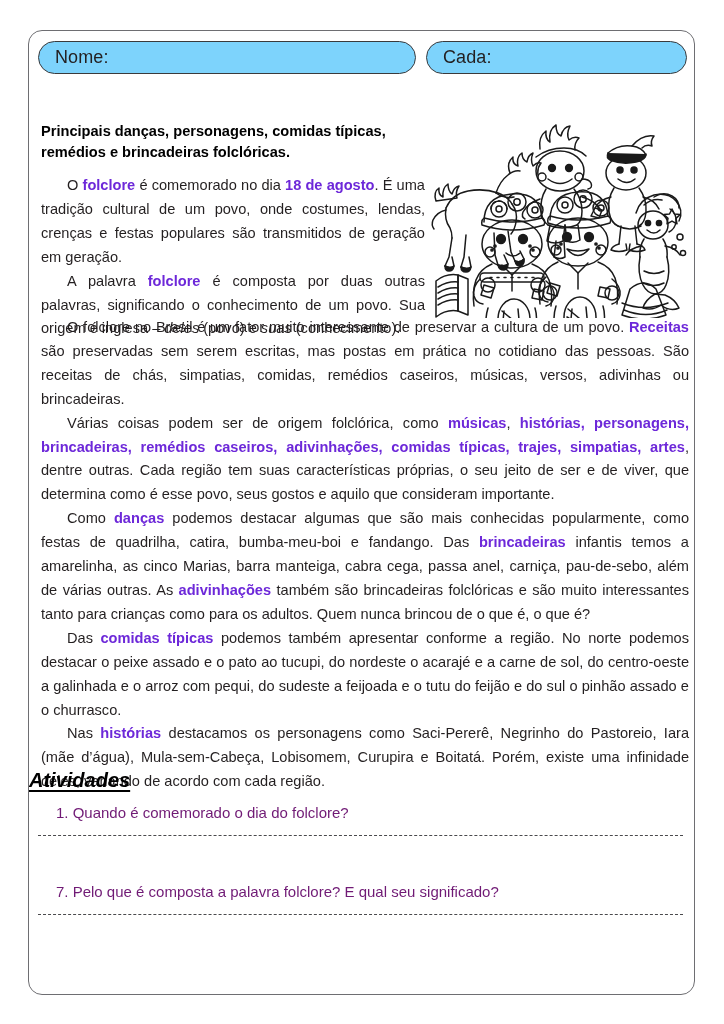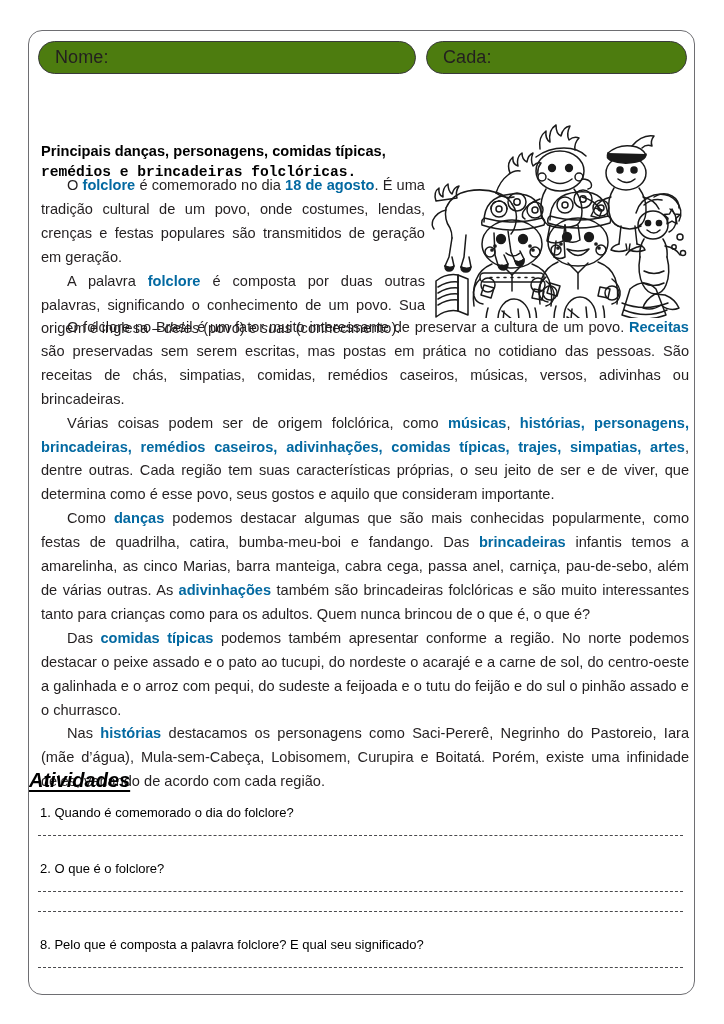--- a/index.html
+++ b/index.html
@@ -37,21 +37,21 @@
   }
   .field {
     position: absolute;
     top: 0;
     height: 33px;
     border: 1.6px solid #3a3a3c;
     border-radius: 17px;
     box-sizing: border-box;
     display: flex;
     align-items: center;
-    background: #4d7c0f;
+    background: #7dd3fc;
   }
   .field-nome { left: 0; width: 378px; }
   .field-data { left: 388px; width: 261px; }
   .field-label {
     padding-left: 16px;
     font-size: 18px;
     letter-spacing: .1px;
     color: #231f20;
   }
 
@@ -71,23 +71,22 @@
   .subtitle {
     position: absolute;
     left: 12px;
     top: 90px;
     width: 382px;
     font-size: 14.6px;
     font-weight: 700;
     line-height: 21px;
     text-align: justify;
     color: #000;
-    margin-top: 20px;
-  }
-  .subtitle .l2 { text-align: left; font-family: Liberation Mono, monospace; }
+  }
+  .subtitle .l2 { text-align: left; }
 
   
   .illustration {
     position: absolute;
     left: 393px;
     top: 82px;
     width: 268px;
     height: 205px;
   }
   .illustration svg { display: block; width: 100%; height: 100%; }
@@ -107,21 +106,21 @@
   }
   p.para {
     margin: 0 0 0 0;
     font-size: 14.6px;
     line-height: 23.9px;
     text-align: justify;
     text-indent: 26px;
     color: #231f20;
     hyphens: none;
   }
-  p.para b { font-weight: 700; color: #0369a1; }
+  p.para b { font-weight: 700; color: #6d28d9; }
   p.para i { font-style: italic; }
 
   
   .atividades {
     position: absolute;
     left: 0;
     top: 738px;
     width: 600px;
     text-align: left;
     font-size: 20px;
@@ -133,24 +132,24 @@
   }
 
   
   .questions {
     position: absolute;
     left: 9px;
     top: 772px;
     width: 649px;
   }
   .question {
-    font-size: 13px;
+    font-size: 15px;
     line-height: 20px;
-    color: #000000;
-    margin: 0 0 0 0;
+    color: #701a75;
+    margin: 0 0 0 16px;
     padding-left: 2px;
   }
   .answer-line {
     height: 0;
     border-top: 1.6px dashed #4a4a4d;
     margin: 12px 0 0 0;
     width: 645px;
   }
   .q-block { margin-bottom: 0; }
   .gap-a { height: 23px; }
@@ -414,29 +413,23 @@
 
   <div class="questions">
 
     <div class="q-block">
       <p class="question">1. Quando é comemorado o dia do folclore?</p>
       <div class="answer-line"></div>
     </div>
 
     <div class="gap-a"></div>
 
+
+    <div class="gap-c"></div>
+
     <div class="q-block">
-      <p class="question">2. O que é o folclore?</p>
-      <div class="answer-line"></div>
-      <div class="gap-b"></div>
+      <p class="question">7.  Pelo que é composta a palavra folclore? E qual seu significado?</p>
       <div class="answer-line"></div>
     </div>
 
-    <div class="gap-c"></div>
-
-    <div class="q-block">
-      <p class="question">8.  Pelo que é composta a palavra folclore? E qual seu significado?</p>
-      <div class="answer-line"></div>
-    </div>
-
   </div>
 
 </div>
 
 </body></html>

